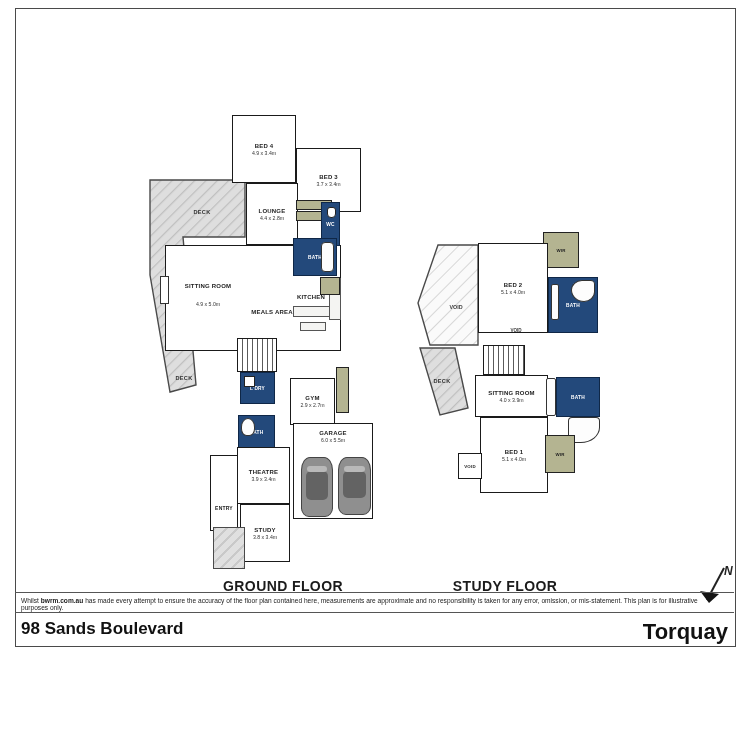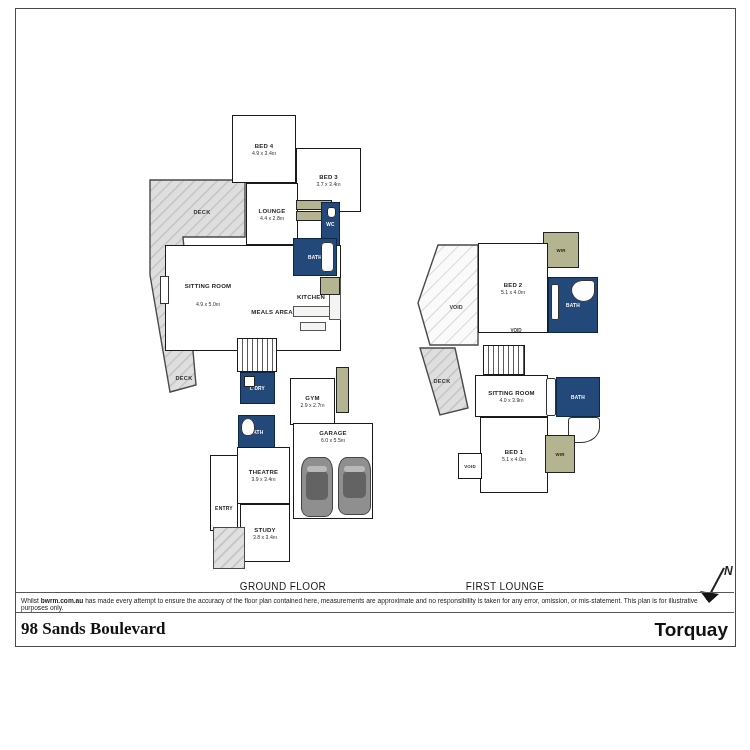--- a/index.html
+++ b/index.html
@@ -21,28 +21,28 @@
   .deck-lbl{font-size:5.6px;font-weight:bold;color:#333;letter-spacing:.3px;}
   .void-lbl{font-size:5.4px;font-weight:bold;color:#444;}
   .bench{position:absolute;background:#f4f4f2;border:1px solid #555;box-sizing:border-box;}
   .tub{position:absolute;background:#fdfdfd;border:1.2px solid #333;box-sizing:border-box;}
   .toilet{position:absolute;width:7px;height:9px;background:#fff;border:1px solid #222;border-radius:3px 3px 4px 4px;}
   .washer{position:absolute;width:9px;height:9px;background:#fff;border:1px solid #222;}
   .car{position:absolute;background:#8f8f8f;border:1px solid #444;border-radius:9px 9px 8px 8px / 13px 13px 9px 9px;}
   .car::before{content:"";position:absolute;left:4px;right:4px;top:13px;bottom:16px;background:#636363;border-radius:5px;}
   .car::after{content:"";position:absolute;left:5px;right:5px;top:8px;height:6px;background:#b9b9b9;border-radius:3px;}
   .window{position:absolute;background:#fff;border:1.2px solid #333;box-sizing:border-box;}
-  .floor-title{position:absolute;transform:translate(-50%,-50%);font-size:10px;font-weight:normal;color:#1b1b1b;letter-spacing:.4px;white-space:nowrap;}
+  .floor-title{position:absolute;transform:translate(-50%,-50%);font-size:14px;font-weight:bold;color:#1b1b1b;letter-spacing:.4px;white-space:nowrap;}
   .logo{position:absolute;left:604px;top:116px;width:124px;height:62px;}
   .logo-sub{position:absolute;left:6px;top:40px;font-size:9px;color:#b3b3b6;letter-spacing:4.5px;font-weight:bold;}
   .rule{position:absolute;left:15px;width:719px;height:0;border-top:1px solid #555;}
   .disclaimer{position:absolute;left:21px;top:597px;width:690px;font-size:6.6px;color:#222;}
   .disclaimer b{font-weight:bold;}
-  .addr{position:absolute;left:21px;top:619px;font-size:17px;font-weight:bold;color:#111;font-family:Liberation Serif, serif;}
-  .locality{position:absolute;right:22px;top:619px;font-size:19px;font-weight:bold;color:#111;}
+  .addr{position:absolute;left:21px;top:619px;font-size:17px;font-weight:bold;color:#111;}
+  .locality{position:absolute;right:22px;top:619px;font-size:22px;font-weight:bold;color:#111;}
   .compass{position:absolute;left:694px;top:560px;}
 </style>
 </head>
 <body>
 
 <div class="stage">
   <div class="frame"></div>
 
   <div class="plan" style="left:140px;top:110px;width:252px;height:462px;">
     <svg class="bg" width="252" height="462">
@@ -176,21 +176,21 @@
     </div>
     <div class="room olive" style="left:137px;top:210px;width:30px;height:38px;">
       <span class="rname">WIR</span>
     </div>
     <div class="room" style="left:50px;top:228px;width:24px;height:26px;border-width:1.2px;">
       <span class="rname" style="font-size:4.4px;">VOID</span>
     </div>
   </div>
 
   <span class="floor-title" style="left:283px;top:586px;">GROUND FLOOR</span>
-  <span class="floor-title" style="left:505px;top:586px;">FIRST LOUNGE</span>
+  <span class="floor-title" style="left:505px;top:586px;">STUDY FLOOR</span>
 
 
   <svg class="compass" width="44" height="48">
     <path d="M30,8 L13,40" stroke="#222" stroke-width="2" fill="none"></path>
     <polygon points="6,31 15,43 25,34" fill="#141414"></polygon>
     <text x="30" y="15" font-family="Liberation Sans, sans-serif" font-size="12" font-style="italic" font-weight="bold" fill="#222">N</text>
   </svg>
 
   <div class="rule" style="top:592px;"></div>
   <div class="disclaimer"><span>Whilst </span><b>bwrm.com.au</b><span> has made every attempt to ensure the accuracy of the floor plan contained here, measurements  are approximate and no  responsibility is taken for any error, omission, or mis-statement. This plan is for illustrative purposes only.</span></div>

